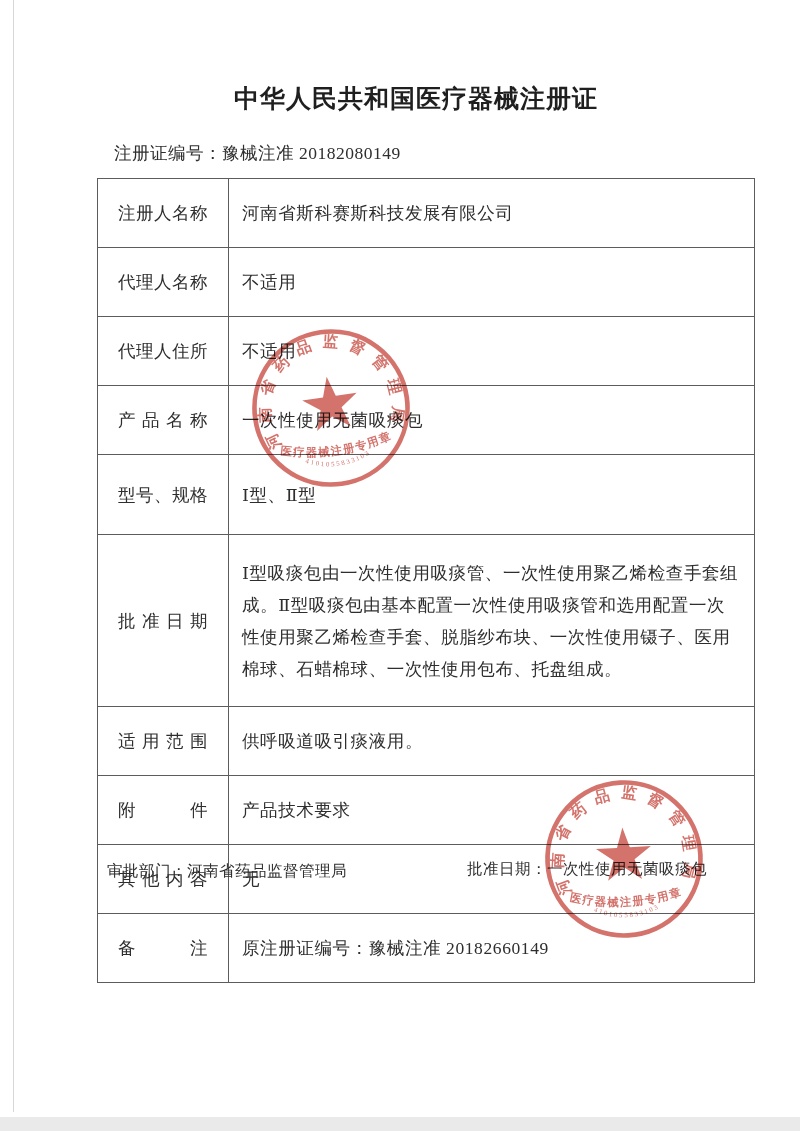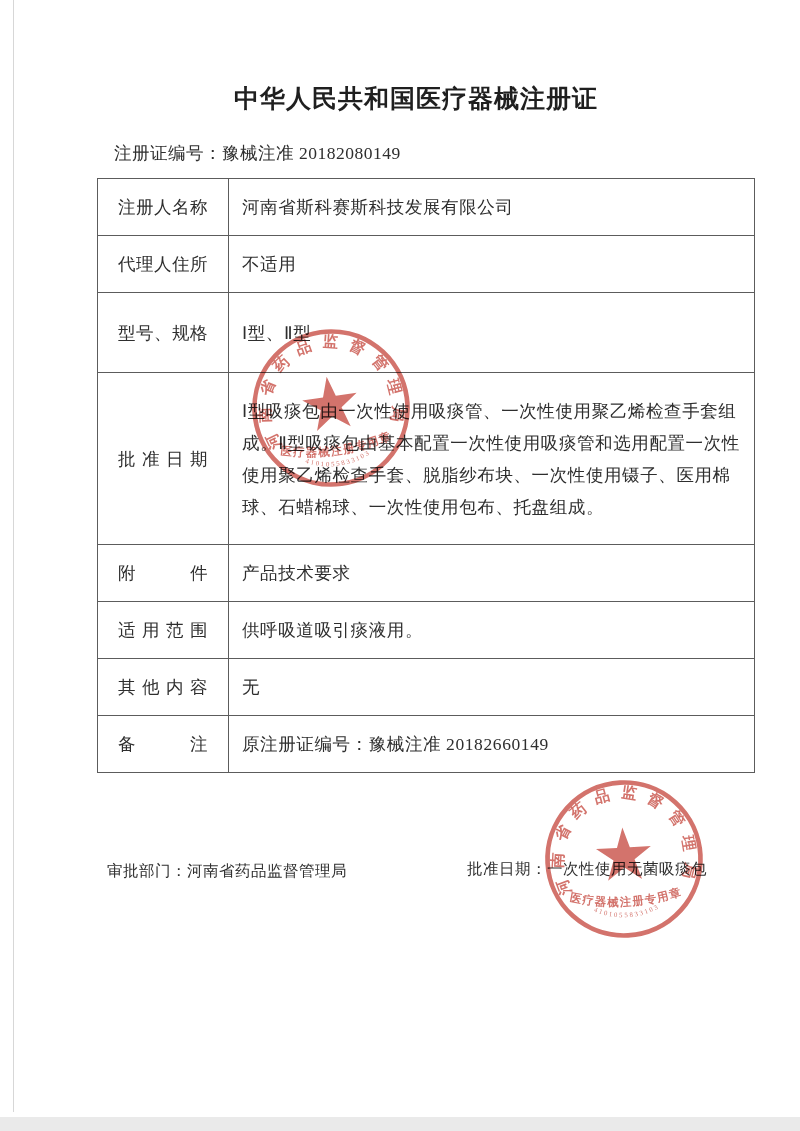--- a/index.html
+++ b/index.html
@@ -30,21 +30,21 @@
     border:1px solid #5c5c5c;
     font-size:17.5px;
     vertical-align:middle;
   }
   td.label-cell{width:110px;text-align:center;padding:0 10px;}
   td.label-cell span{
     display:inline-block;width:90px;
     text-align:justify;text-align-last:justify;
     letter-spacing:.5px;
   }
-  td.value-cell{width:499px;padding:12px 13px;line-height:32px;letter-spacing:.6px;font-family:Liberation Serif, serif;}
+  td.value-cell{width:499px;padding:18px 13px;line-height:32px;letter-spacing:.6px;}
 
   .footer-dept{position:absolute;left:107px;top:861px;font-size:15.5px;letter-spacing:.5px;}
   .footer-dates{position:absolute;left:467px;top:853px;font-size:15.5px;letter-spacing:.5px;}
   .footer-dates .date-line{height:32px;line-height:32px;white-space:nowrap;}
 
   
   .stamp{position:absolute;width:170px;height:170px;mix-blend-mode:multiply;opacity:.82;pointer-events:none;}
   .stamp-1{left:246px;top:323px;transform:rotate(-8deg);}
   .stamp-2{left:539px;top:774px;transform:rotate(-3deg);}
   .stamp svg{width:100%;height:100%;}
@@ -66,38 +66,46 @@
 
   <div class="cert-no-line"><span>注册证编号：</span><span class="num">豫械注准 20182080149</span></div>
 
   <table class="cert-table">
     <tbody>
         <tr style="height: 42px;">
           <td class="label-cell"><span>注册人名称</span></td>
           <td class="value-cell">河南省斯科赛斯科技发展有限公司</td>
         </tr>
         <tr style="height: 42px;">
+          <td class="label-cell"><span>代理人名称</span></td>
+          <td class="value-cell">不适用</td>
+        </tr>
+        <tr style="height: 42px;">
           <td class="label-cell"><span>代理人住所</span></td>
           <td class="value-cell">不适用</td>
+        </tr>
+        <tr style="height: 42px;">
+          <td class="label-cell"><span>产品名称</span></td>
+          <td class="value-cell">一次性使用无菌吸痰包</td>
         </tr>
         <tr style="height: 80px;">
           <td class="label-cell"><span>型号、规格</span></td>
           <td class="value-cell">Ⅰ型、Ⅱ型</td>
         </tr>
         <tr style="height: 172px;">
           <td class="label-cell"><span>批准日期</span></td>
           <td class="value-cell">Ⅰ型吸痰包由一次性使用吸痰管、一次性使用聚乙烯检查手套组成。Ⅱ型吸痰包由基本配置一次性使用吸痰管和选用配置一次性使用聚乙烯检查手套、脱脂纱布块、一次性使用镊子、医用棉球、石蜡棉球、一次性使用包布、托盘组成。</td>
         </tr>
+        <tr style="height: 44px;">
+          <td class="label-cell"><span>适用范围</span></td>
+          <td class="value-cell">供呼吸道吸引痰液用。</td>
+        </tr>
         <tr style="height: 43px;">
           <td class="label-cell"><span>附　件</span></td>
           <td class="value-cell">产品技术要求</td>
-        </tr>
-        <tr style="height: 44px;">
-          <td class="label-cell"><span>适用范围</span></td>
-          <td class="value-cell">供呼吸道吸引痰液用。</td>
         </tr>
         <tr style="height: 43px;">
           <td class="label-cell"><span>其他内容</span></td>
           <td class="value-cell">无</td>
         </tr>
         <tr style="height: 43px;">
           <td class="label-cell"><span>备　注</span></td>
           <td class="value-cell">原注册证编号：豫械注准 20182660149</td>
         </tr>
       </tbody>

